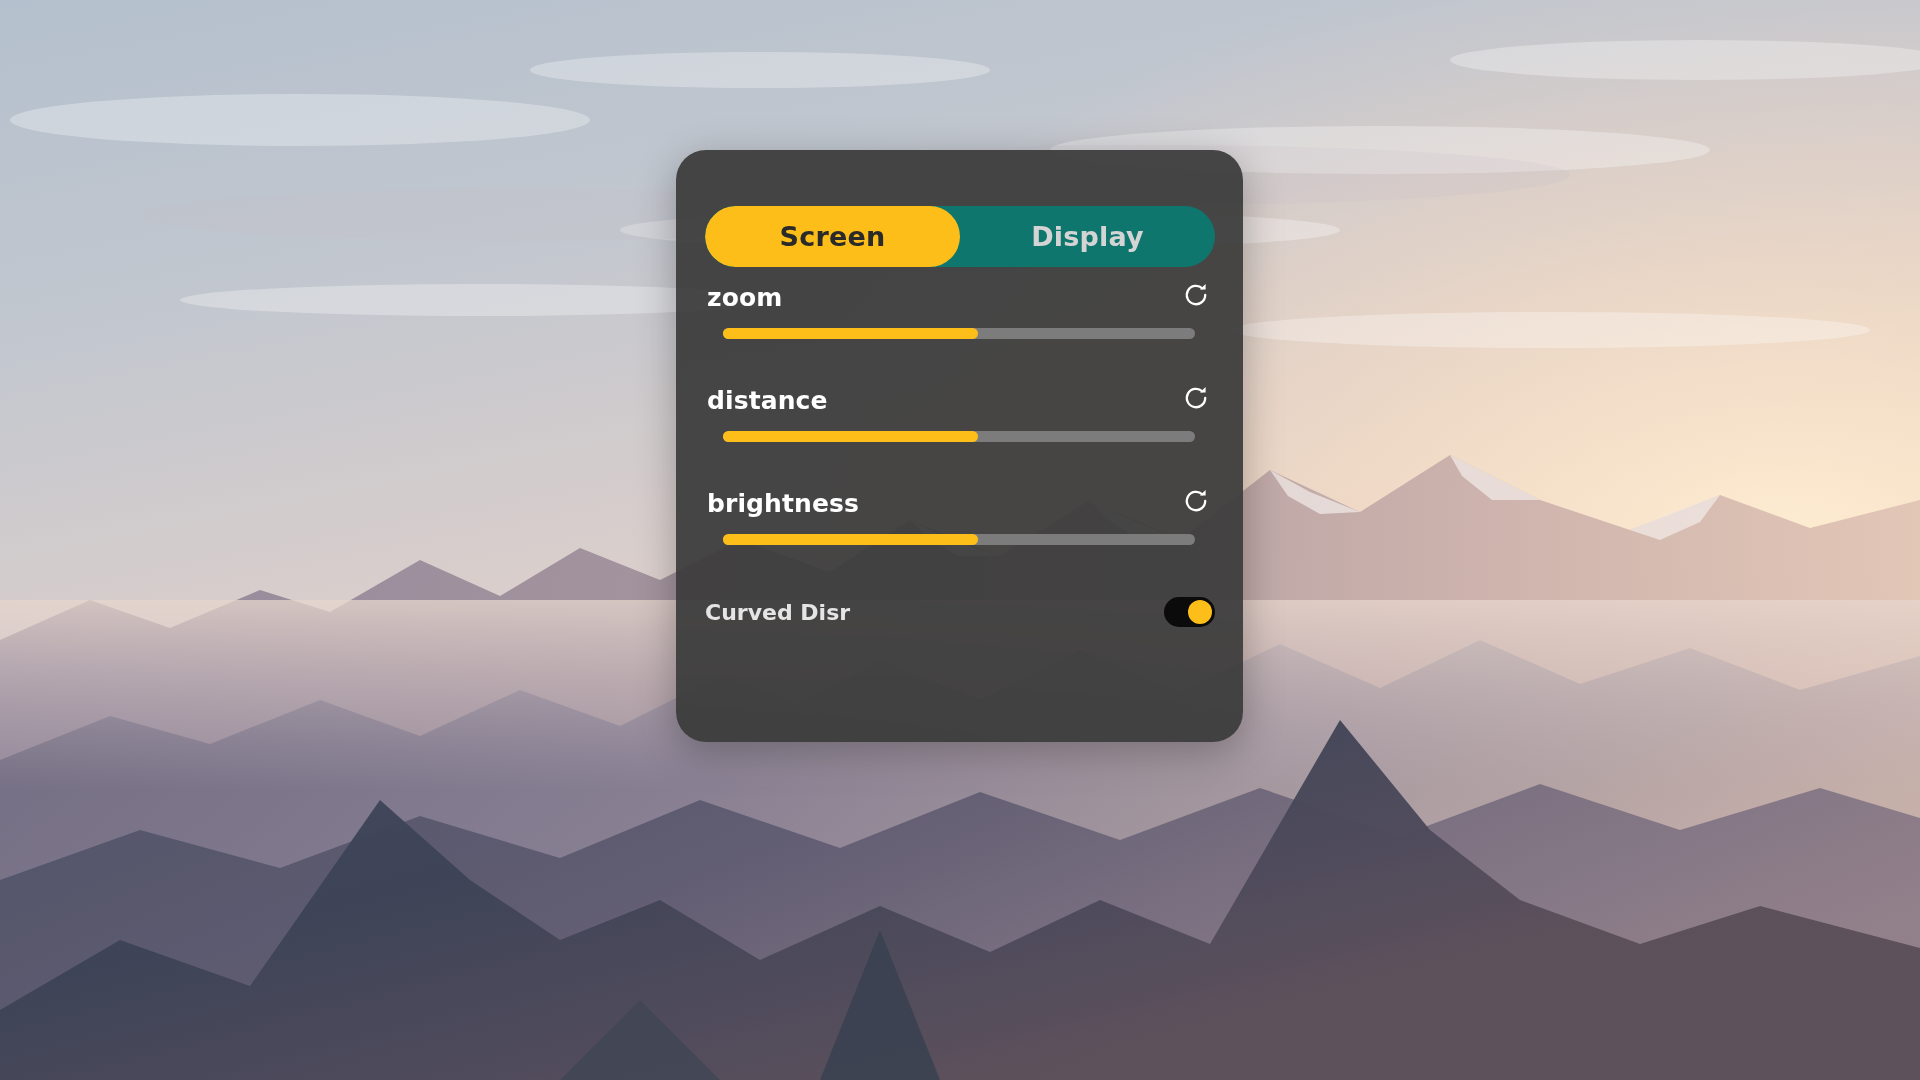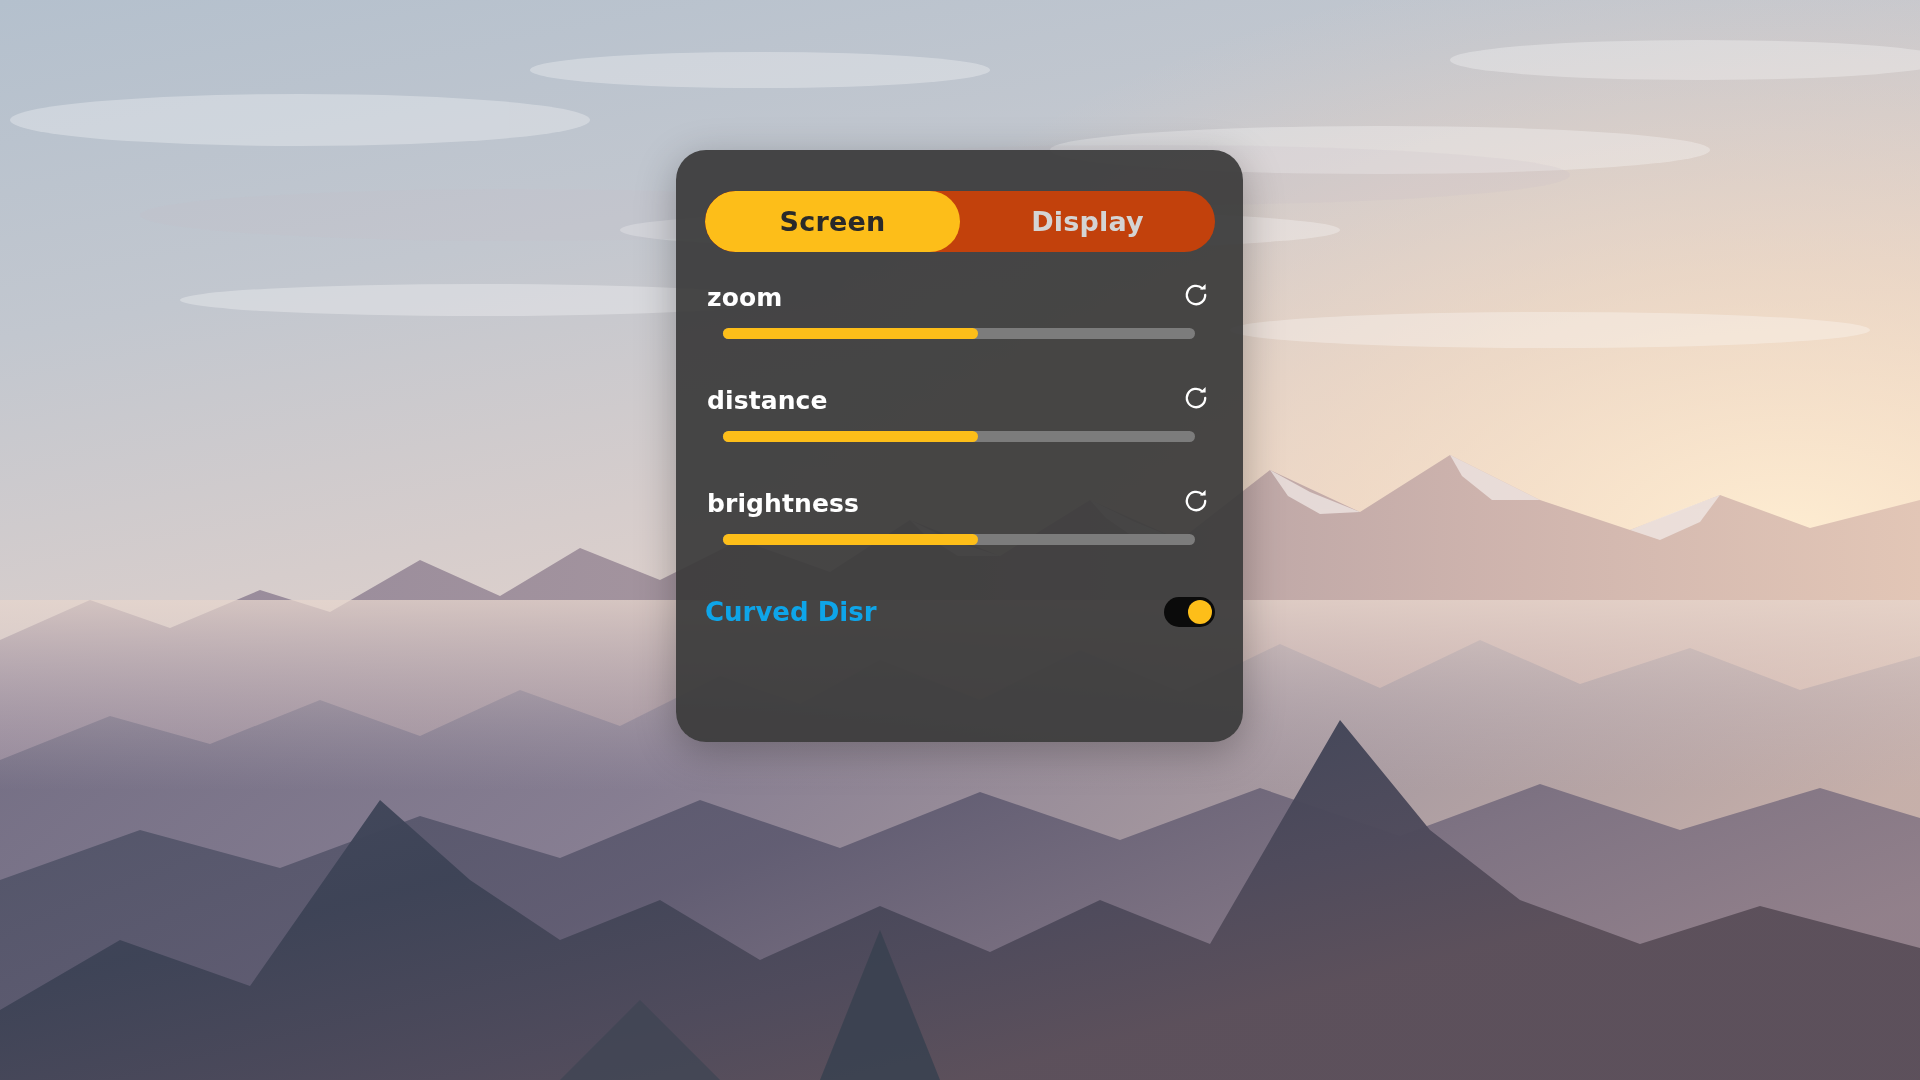--- a/index.html
+++ b/index.html
@@ -33,25 +33,25 @@
     border-radius: 30px;
     background: rgba(58,58,58,0.93);
     box-shadow: 0 10px 40px rgba(0,0,0,0.28);
     padding: 0;
   }
 
   
   #segmented {
     position: absolute;
     left: 29px;
-    top: 41px;
+    top: 56px;
     width: 510px;
     height: 61px;
     border-radius: 31px;
-    background: #c2410c;
+    background: #0f766e;
     display: flex;
     align-items: stretch;
     overflow: hidden;
   }
   .seg {
     flex: 1 1 50%;
     display: flex;
     align-items: center;
     justify-content: center;
     border-radius: 31px;
@@ -121,23 +121,23 @@
     position: absolute;
     left: 29px;
     top: 440px;
     width: 510px;
     height: 44px;
     display: flex;
     align-items: center;
     justify-content: space-between;
   }
   #toggle-label {
-    font-size: 26px;
+    font-size: 22px;
     font-weight: 700;
-    color: #0ea5e9;
+    color: #e5e5e5;
   }
   .switch {
     width: 51px;
     height: 30px;
     border-radius: 16px;
     background: #0b0b0b;
     position: relative;
     cursor: pointer;
     flex: none;
   }

